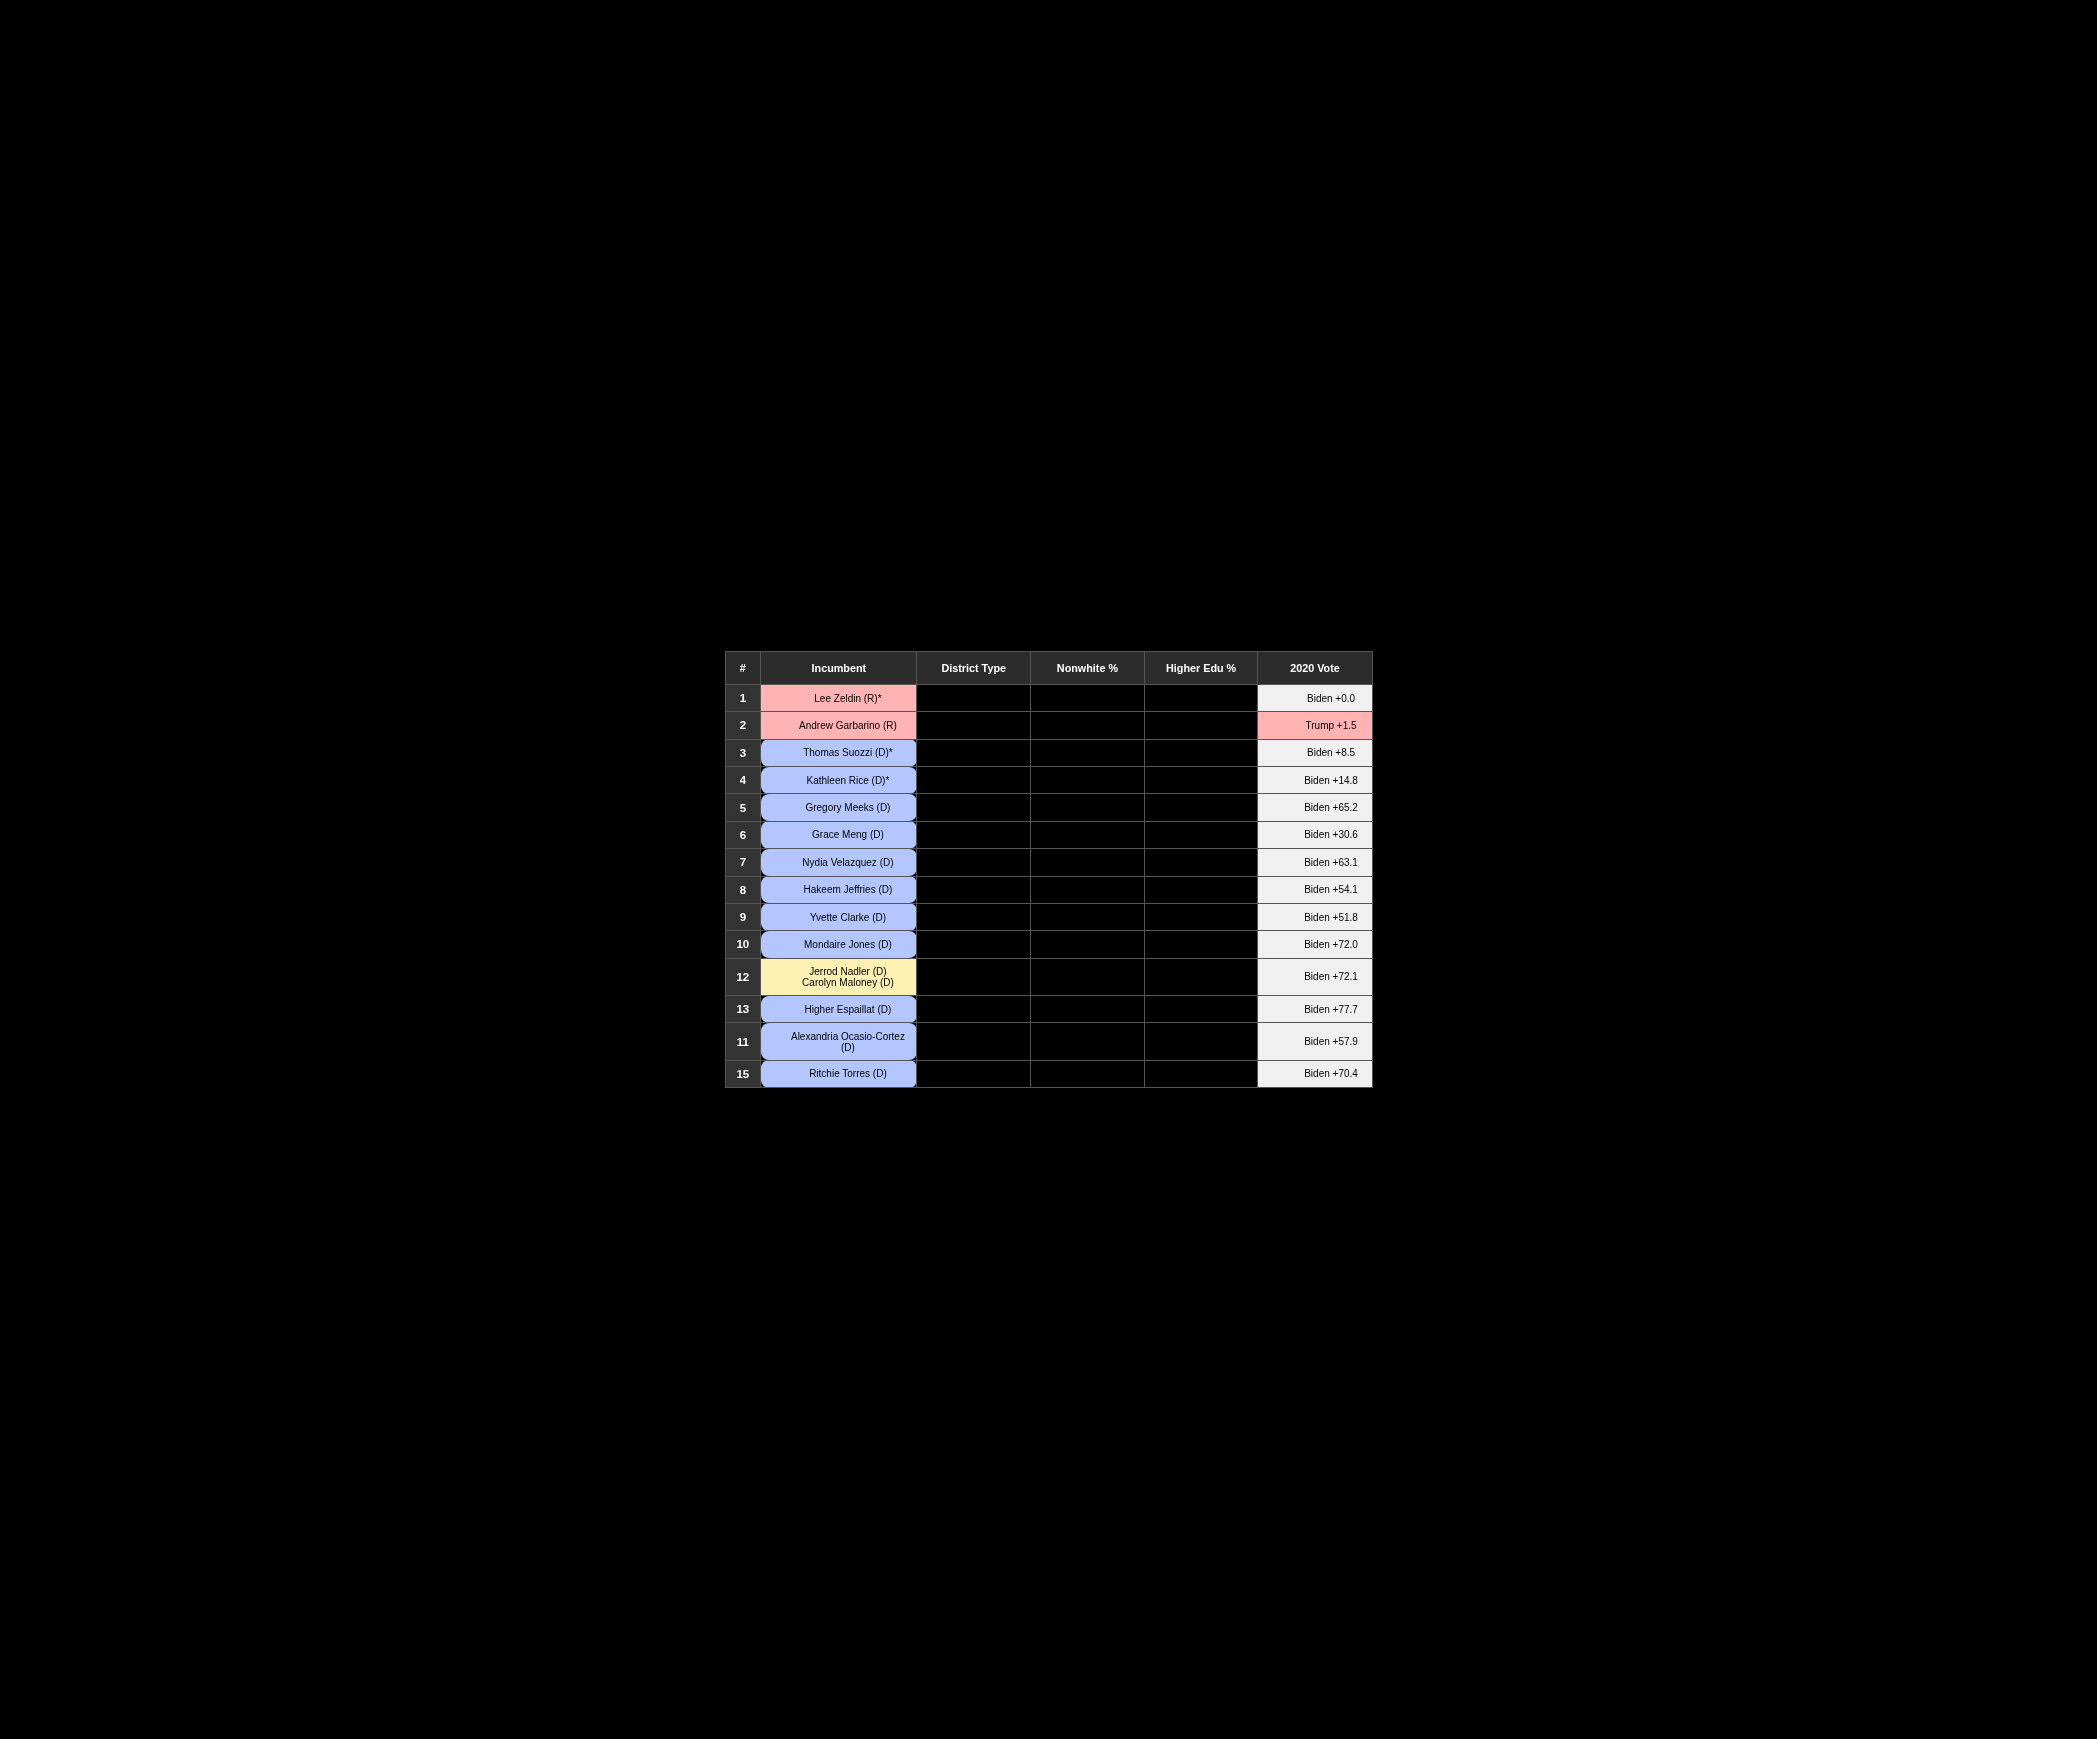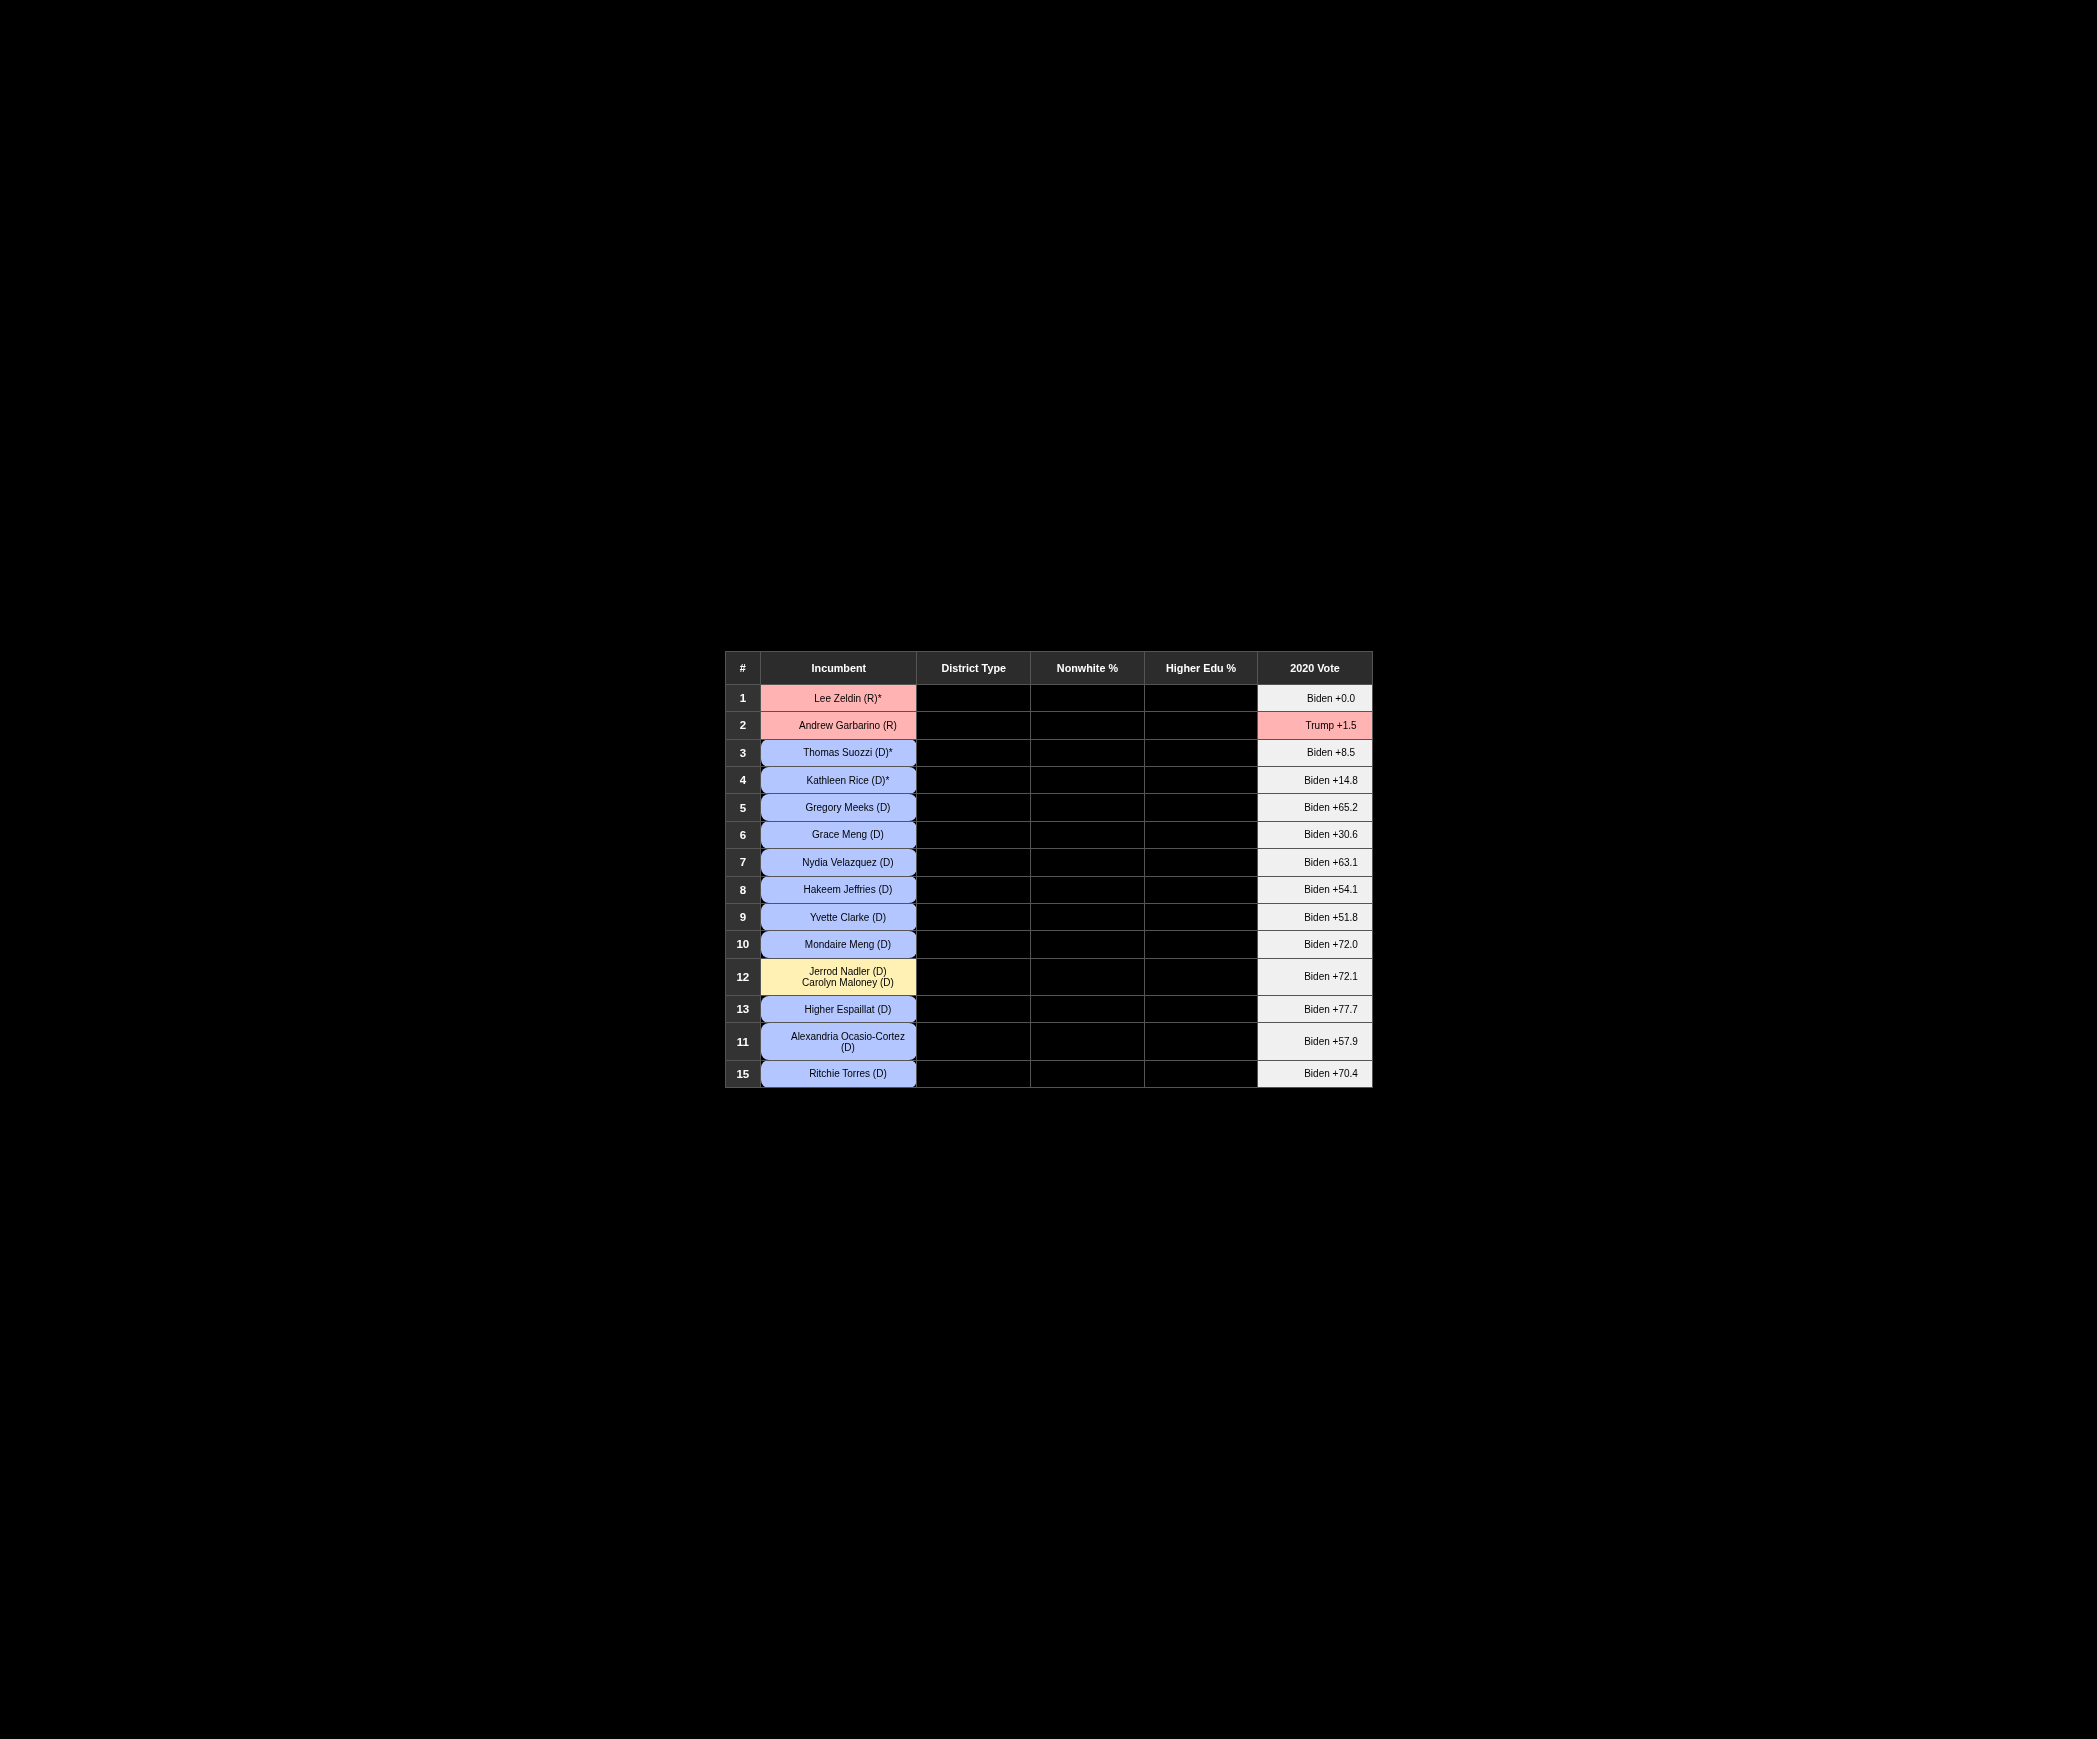--- a/index.html
+++ b/index.html
@@ -169,21 +169,21 @@
         <tr>
           <td>9</td>
           <td class="cell-incumbent bg-blue">Yvette Clarke (D)</td>
           <td class="cell-district"></td>
           <td class="cell-nonwhite"></td>
           <td class="cell-edu"></td>
           <td class="cell-vote vote-biden">Biden +51.8</td>
         </tr>
         <tr>
           <td>10</td>
-          <td class="cell-incumbent bg-blue">Mondaire Meng (D)</td>
+          <td class="cell-incumbent bg-blue">Mondaire Jones (D)</td>
           <td class="cell-district"></td>
           <td class="cell-nonwhite"></td>
           <td class="cell-edu"></td>
           <td class="cell-vote vote-biden">Biden +72.0</td>
         </tr>
         <tr>
           <td>12</td>
           <td class="cell-incumbent bg-yellow">Jerrod Nadler (D)<br>Carolyn Maloney (D)</td>
           <td class="cell-district"></td>
           <td class="cell-nonwhite"></td>

